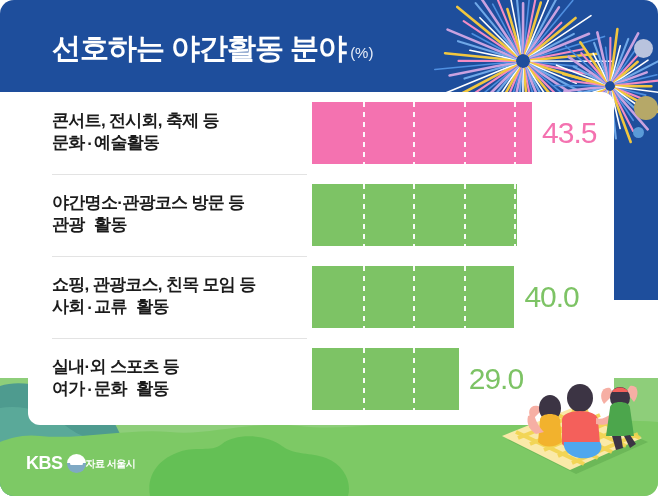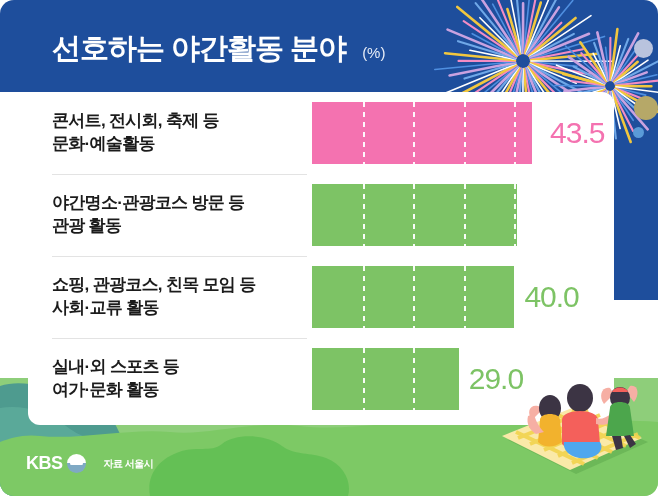--- a/index.html
+++ b/index.html
@@ -17,21 +17,21 @@
     border-radius:14px 14px 0 0;
     overflow:hidden;
   }
   
   .white-cut{
     position:absolute;left:0;top:92px;width:614px;height:220px;
     background:#ffffff;border-radius:0 14px 0 0;
   }
 
   .title-wrap{
-    position:absolute;left:52px;top:34px;display:flex;align-items:baseline;gap:16px;
+    position:absolute;left:52px;top:34px;display:flex;align-items:baseline;gap:4px;
     z-index:6;
   }
   .title{
     color:#ffffff;font-size:29px;font-weight:bold;letter-spacing:-1px;
     white-space:nowrap;line-height:1;
   }
   .title-unit{color:#e6ecf7;font-size:15px;font-weight:normal;}
 
   
   .fw{position:absolute;z-index:3;}
@@ -53,21 +53,21 @@
   .rows{position:absolute;left:0;top:0;width:100%;}
   .row{position:relative;height:82px;}
   .row + .row .divider{
     position:absolute;left:24px;top:0;width:255px;height:1px;background:#e3e3e3;
   }
   .row-label{
     position:absolute;left:24px;top:50%;transform:translateY(-50%);
     width:262px;color:#1b1b1b;font-size:17px;line-height:1.35;
     font-weight:bold;letter-spacing:-0.7px;
   }
-  .row-label .l2{display:block;}
+  .row-label .l2{display:block;font-family:Liberation Mono, monospace;}
 
   .bar-area{position:absolute;left:284px;top:0;right:0;height:100%;}
   .bar{
     position:absolute;top:50%;transform:translateY(-50%);left:0;
     height:62px;border-radius:0;
   }
   .bar .gridlines{position:absolute;inset:0;overflow:hidden;}
   .bar .gl{
     position:absolute;top:0;bottom:0;width:2px;
     background:repeating-linear-gradient(to bottom,
@@ -81,21 +81,21 @@
 
   
   .ground{
     position:absolute;left:0;bottom:0;width:658px;height:118px;overflow:hidden;
     border-radius:0 0 14px 14px;z-index:2;
   }
   .ground-base{position:absolute;inset:0;background:#8ece7a;}
   .ground-light{position:absolute;left:0;bottom:0;width:658px;height:86px;background:#9bd588;}
 
   .footer{
-    position:absolute;left:26px;bottom:22px;display:flex;align-items:center;gap:18px;z-index:9;
+    position:absolute;left:26px;bottom:22px;display:flex;align-items:center;z-index:9;
   }
   .kbs-logo{display:flex;align-items:center;gap:4px;}
   .kbs-text{color:#ffffff;font-weight:bold;font-size:18px;letter-spacing:-0.5px;}
   .kbs-mark{
     width:19px;height:19px;border-radius:50%;
     background:linear-gradient(#ffffff 0 48%, #7fa9c4 48% 100%);
     position:relative;
   }
   .kbs-mark:after{
     content:"";position:absolute;left:3px;top:8px;width:13px;height:3px;border-radius:2px;background:#ffffff;
@@ -266,21 +266,21 @@
           <div class="row-label"><span class="l1">콘서트, 전시회, 축제 등</span><span class="l2">문화·예술활동</span></div>
           <div class="bar-area">
             <div class="bar" style="width: 220.11px; background: rgb(244, 114, 176);">
               <div class="gridlines">
                 <div class="gl" style="left: 50.6px;"></div>
                 <div class="gl" style="left: 101.2px;"></div>
                 <div class="gl" style="left: 151.8px;"></div>
                 <div class="gl" style="left: 202.4px;"></div>
               </div>
             </div>
-            <span class="bar-value" style="left: 230.11px; color: rgb(244, 114, 176); margin-left: 8px;">43.5</span>
+            <span class="bar-value" style="left: 230.11px; color: rgb(244, 114, 176);">43.5</span>
           </div>
         </div>
         <div class="row">
           <div class="divider"></div>
           <div class="row-label"><span class="l1">야간명소·관광코스 방문 등</span><span class="l2">관광 활동</span></div>
           <div class="bar-area">
             <div class="bar" style="width: 204.93px; background: rgb(125, 195, 101);">
               <div class="gridlines">
                 <div class="gl" style="left: 50.6px;"></div>
                 <div class="gl" style="left: 101.2px;"></div>

